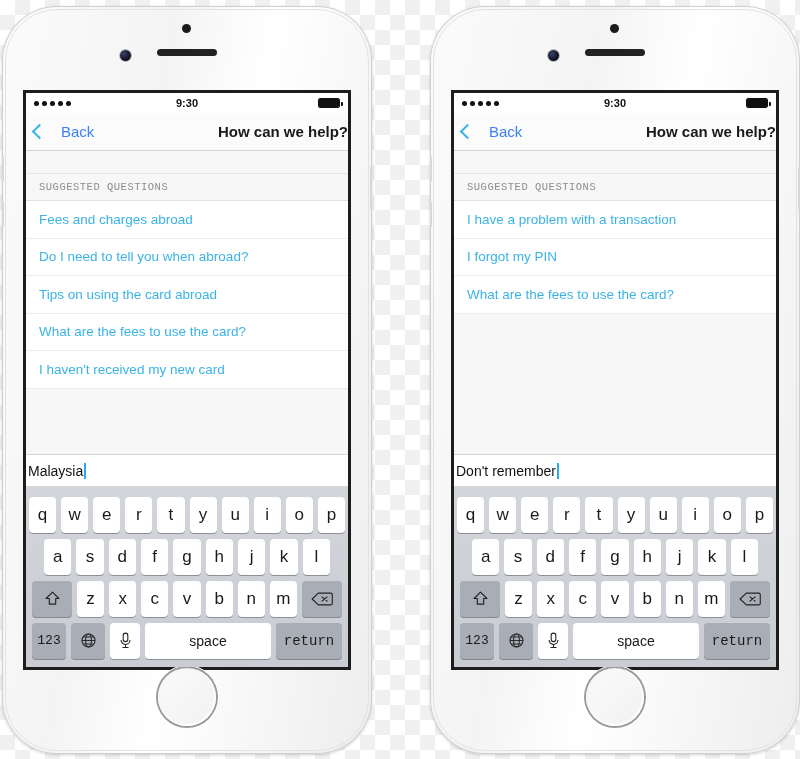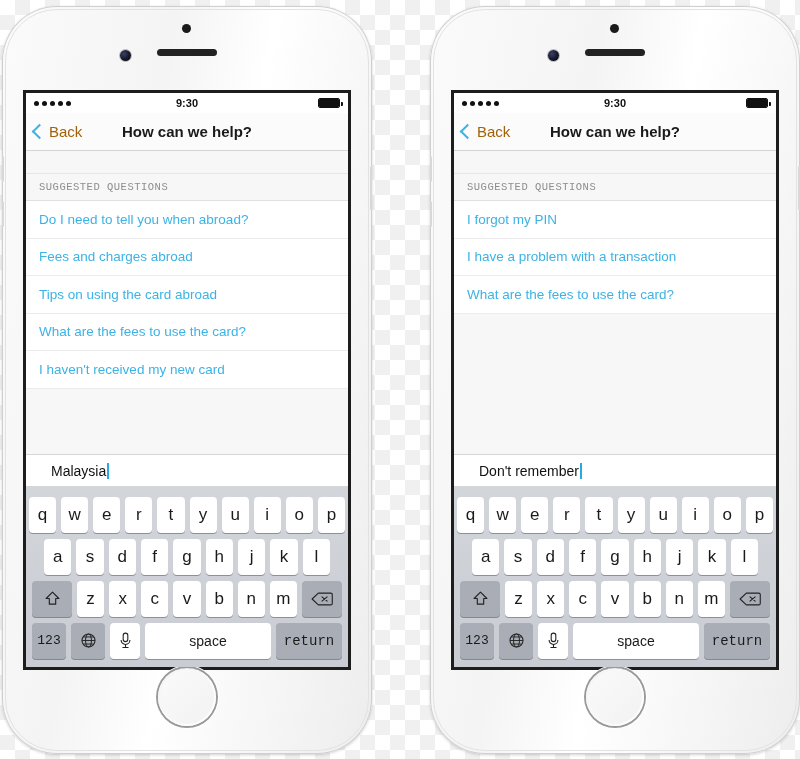--- a/index.html
+++ b/index.html
@@ -64,43 +64,43 @@
   .sig i{width:5px;height:5px;border-radius:50%;background:#111;display:block;}
   .clock{position:absolute;left:0;right:0;text-align:center;font-size:11px;font-weight:bold;color:#111;}
   .batt{margin-left:auto;position:relative;width:22px;height:10px;
     border:1px solid #111;border-radius:2px;box-sizing:border-box;background:#111;
     background-clip:content-box;}
   .batt::after{content:"";position:absolute;right:-4px;top:3px;width:2px;height:4px;background:#111;border-radius:0 1px 1px 0;}
 
   
   .navbar{height:38px;flex:none;background:#fbfbfb;border-bottom:1px solid #d4d4d4;
     display:flex;align-items:center;position:relative;padding:0 8px;box-sizing:border-box;}
-  .back{display:flex;align-items:center;gap:3px;color:#a16207;font-size:15px;cursor:pointer;z-index:2;}
+  .back{display:flex;align-items:center;gap:15px;color:#3b82f6;font-size:15px;cursor:pointer;z-index:2;}
   .chev{display:block;width:9px;height:9px;border-left:2.6px solid #3bb3e5;border-bottom:2.6px solid #3bb3e5;
     transform:rotate(45deg);margin-right:1px;}
-  .navtitle{position:absolute;left:0;right:0;text-align:center;font-size:15px;font-weight:bold;color:#1a1a1a;}
+  .navtitle{position:absolute;left:0;right:0;text-align:right;font-size:15px;font-weight:bold;color:#1a1a1a;}
 
   
   .content{flex:1 1 auto;background:#fff;overflow:hidden;display:flex;flex-direction:column;}
   .spacer-top{height:22px;background:#f7f7f7;border-bottom:1px solid #e6e6e6;flex:none;}
   .section-hdr{height:26px;display:flex;align-items:center;padding-left:13px;
     font-size:10.5px;letter-spacing:.5px;color:#8d8d8d;background:#f7f7f7;
     border-bottom:1px solid #e0e0e0;flex:none;font-family:Liberation Mono, monospace;}
   .q-list{background:#fff;flex:none;}
   .q-item{height:37.5px;display:flex;align-items:center;padding-left:13px;
     font-size:13.5px;color:#3bb3e5;border-bottom:1px solid #ececec;cursor:pointer;
     box-sizing:border-box;}
   .gap{flex:1 1 auto;background:#f7f7f7;border-bottom:1px solid #e6e6e6;min-height:10px;}
   .cant-find{height:26px;flex:none;display:flex;align-items:center;justify-content:center;
     font-size:13.5px;color:#e8a33a;background:#fff;cursor:pointer;}
 
   
   .input-row{position:absolute;left:0;right:0;bottom:180px;height:33px;
     background:#fff;border-top:1px solid #d6d6d6;border-bottom:1px solid #d6d6d6;
-    display:flex;align-items:center;padding-left:25px;box-sizing:border-box;z-index:5;}
+    display:flex;align-items:center;padding-left:2px;box-sizing:border-box;z-index:5;}
   .input-val{font-size:14px;color:#111;}
   .caret{display:inline-block;width:2px;height:16px;background:#2aa8e0;margin-left:1px;
     vertical-align:-3px;}
 
   
   .keyboard{position:absolute;left:0;right:0;bottom:0;height:180px;z-index:6;
     background:linear-gradient(#d2d5da,#c9ccd2);
     display:flex;flex-direction:column;justify-content:center;gap:6px;
     padding:7px 3px 6px;box-sizing:border-box;}
   .krow{display:flex;justify-content:center;gap:5px;height:36px;}
@@ -158,22 +158,22 @@
           <span class="chev"></span>
           <span>Back</span>
         </div>
         <div class="navtitle">How can we help?</div>
       </div>
 
       <div class="content">
         <div class="spacer-top"></div>
         <div class="section-hdr">SUGGESTED QUESTIONS</div>
         <div class="q-list">
+          <div class="q-item">Fees and charges abroad</div>
           <div class="q-item">Do I need to tell you when abroad?</div>
-          <div class="q-item">Fees and charges abroad</div>
           <div class="q-item">Tips on using the card abroad</div>
           <div class="q-item">What are the fees to use the card?</div>
           <div class="q-item">I haven't received my new card</div>
         </div>
         <div class="gap"></div>
         <div class="cant-find">I can't find what I'm looking for</div>
       </div>
 
       <div class="input-row">
         <span class="input-val">Malaysia</span>
@@ -285,22 +285,22 @@
           <span class="chev"></span>
           <span>Back</span>
         </div>
         <div class="navtitle">How can we help?</div>
       </div>
 
       <div class="content">
         <div class="spacer-top"></div>
         <div class="section-hdr">SUGGESTED QUESTIONS</div>
         <div class="q-list">
+          <div class="q-item">I have a problem with a transaction</div>
           <div class="q-item">I forgot my PIN</div>
-          <div class="q-item">I have a problem with a transaction</div>
           <div class="q-item">What are the fees to use the card?</div>
         </div>
         <div class="gap"></div>
         <div class="cant-find">I can't find what I'm looking for</div>
       </div>
 
       <div class="input-row">
         <span class="input-val">Don't remember</span>
           <span class="caret"></span>
       </div>

